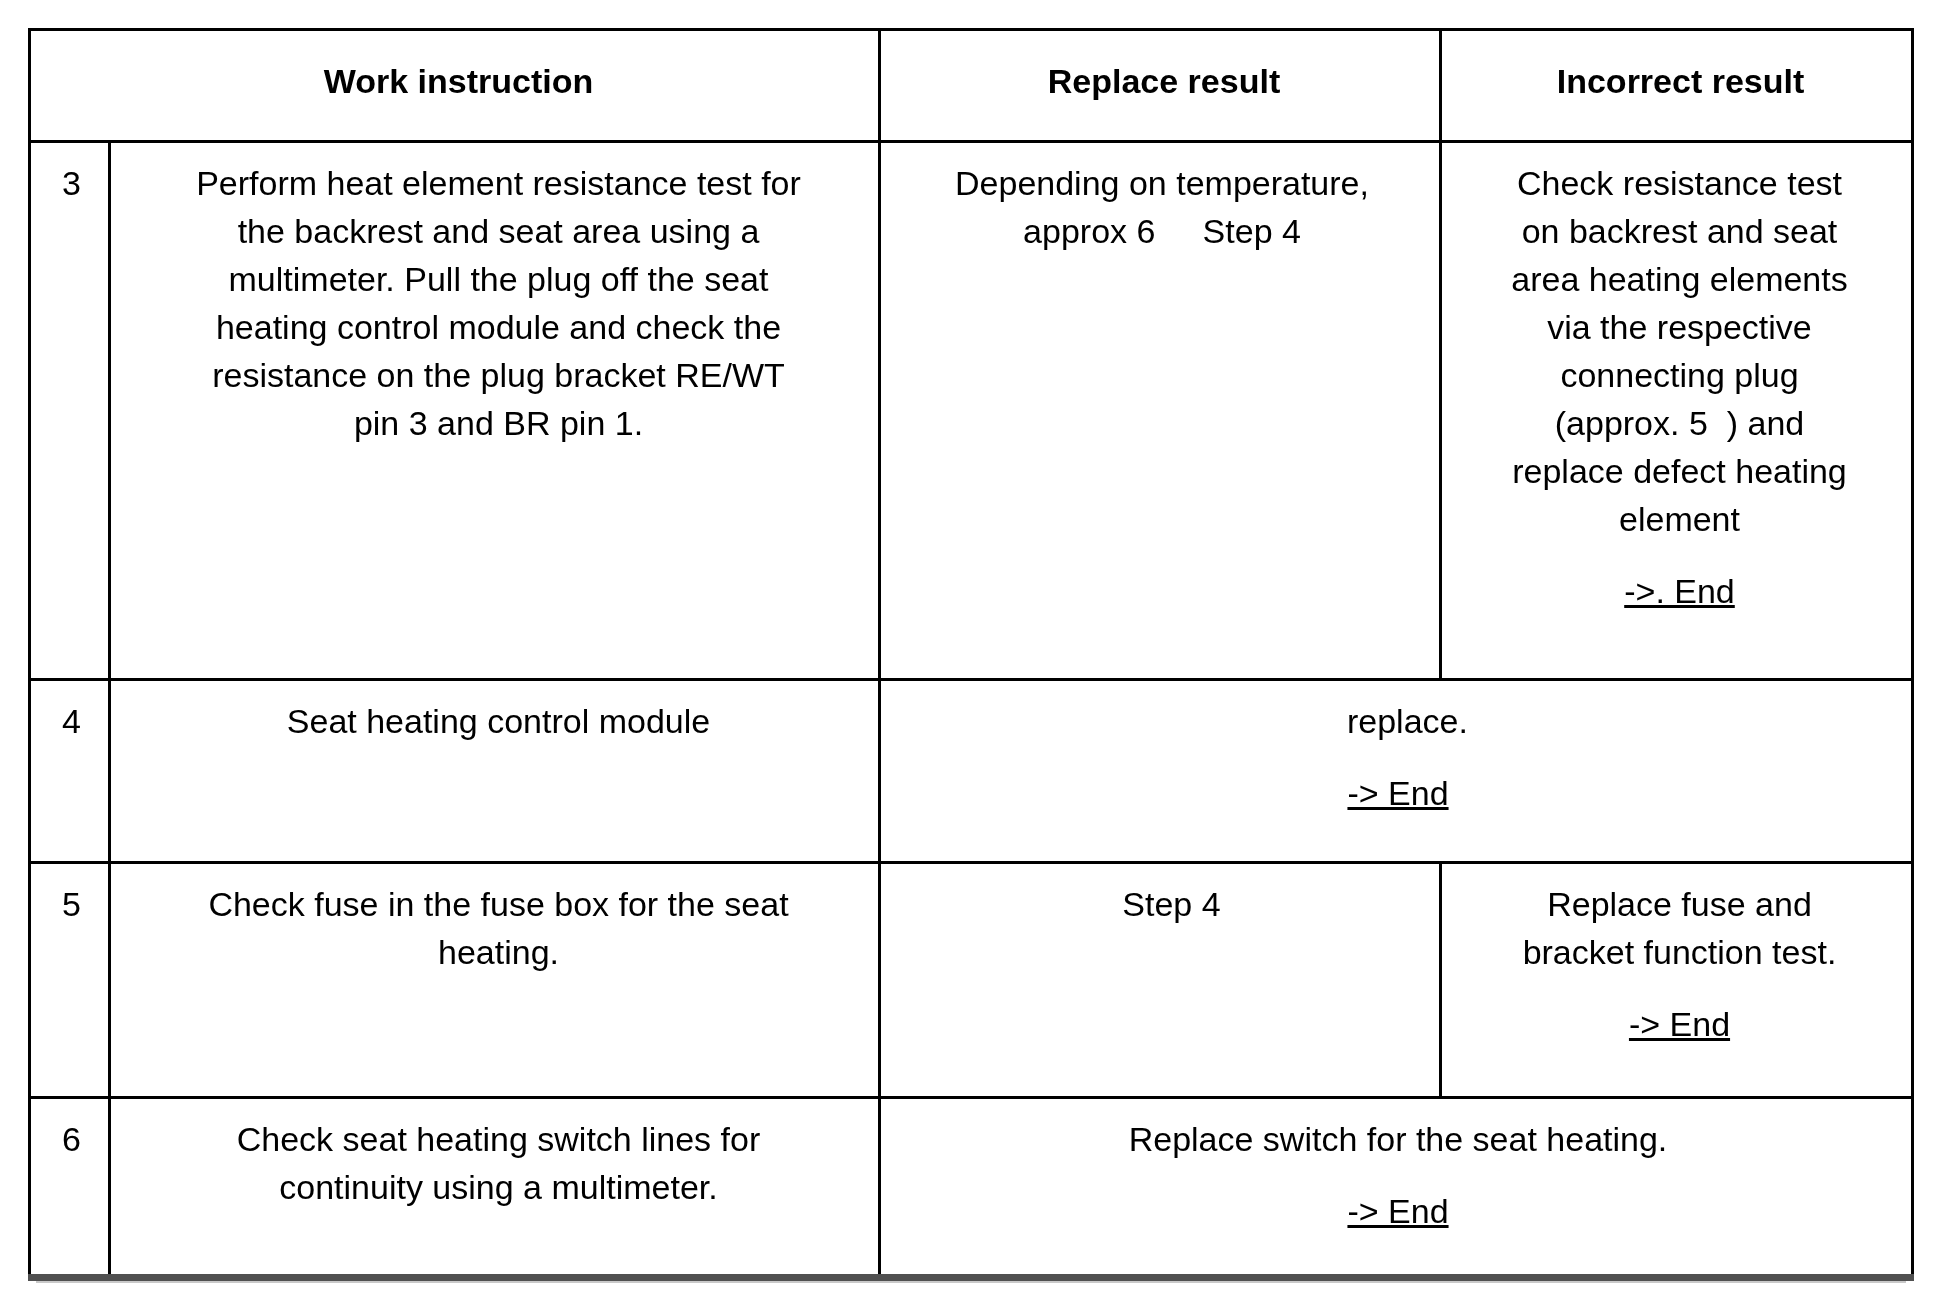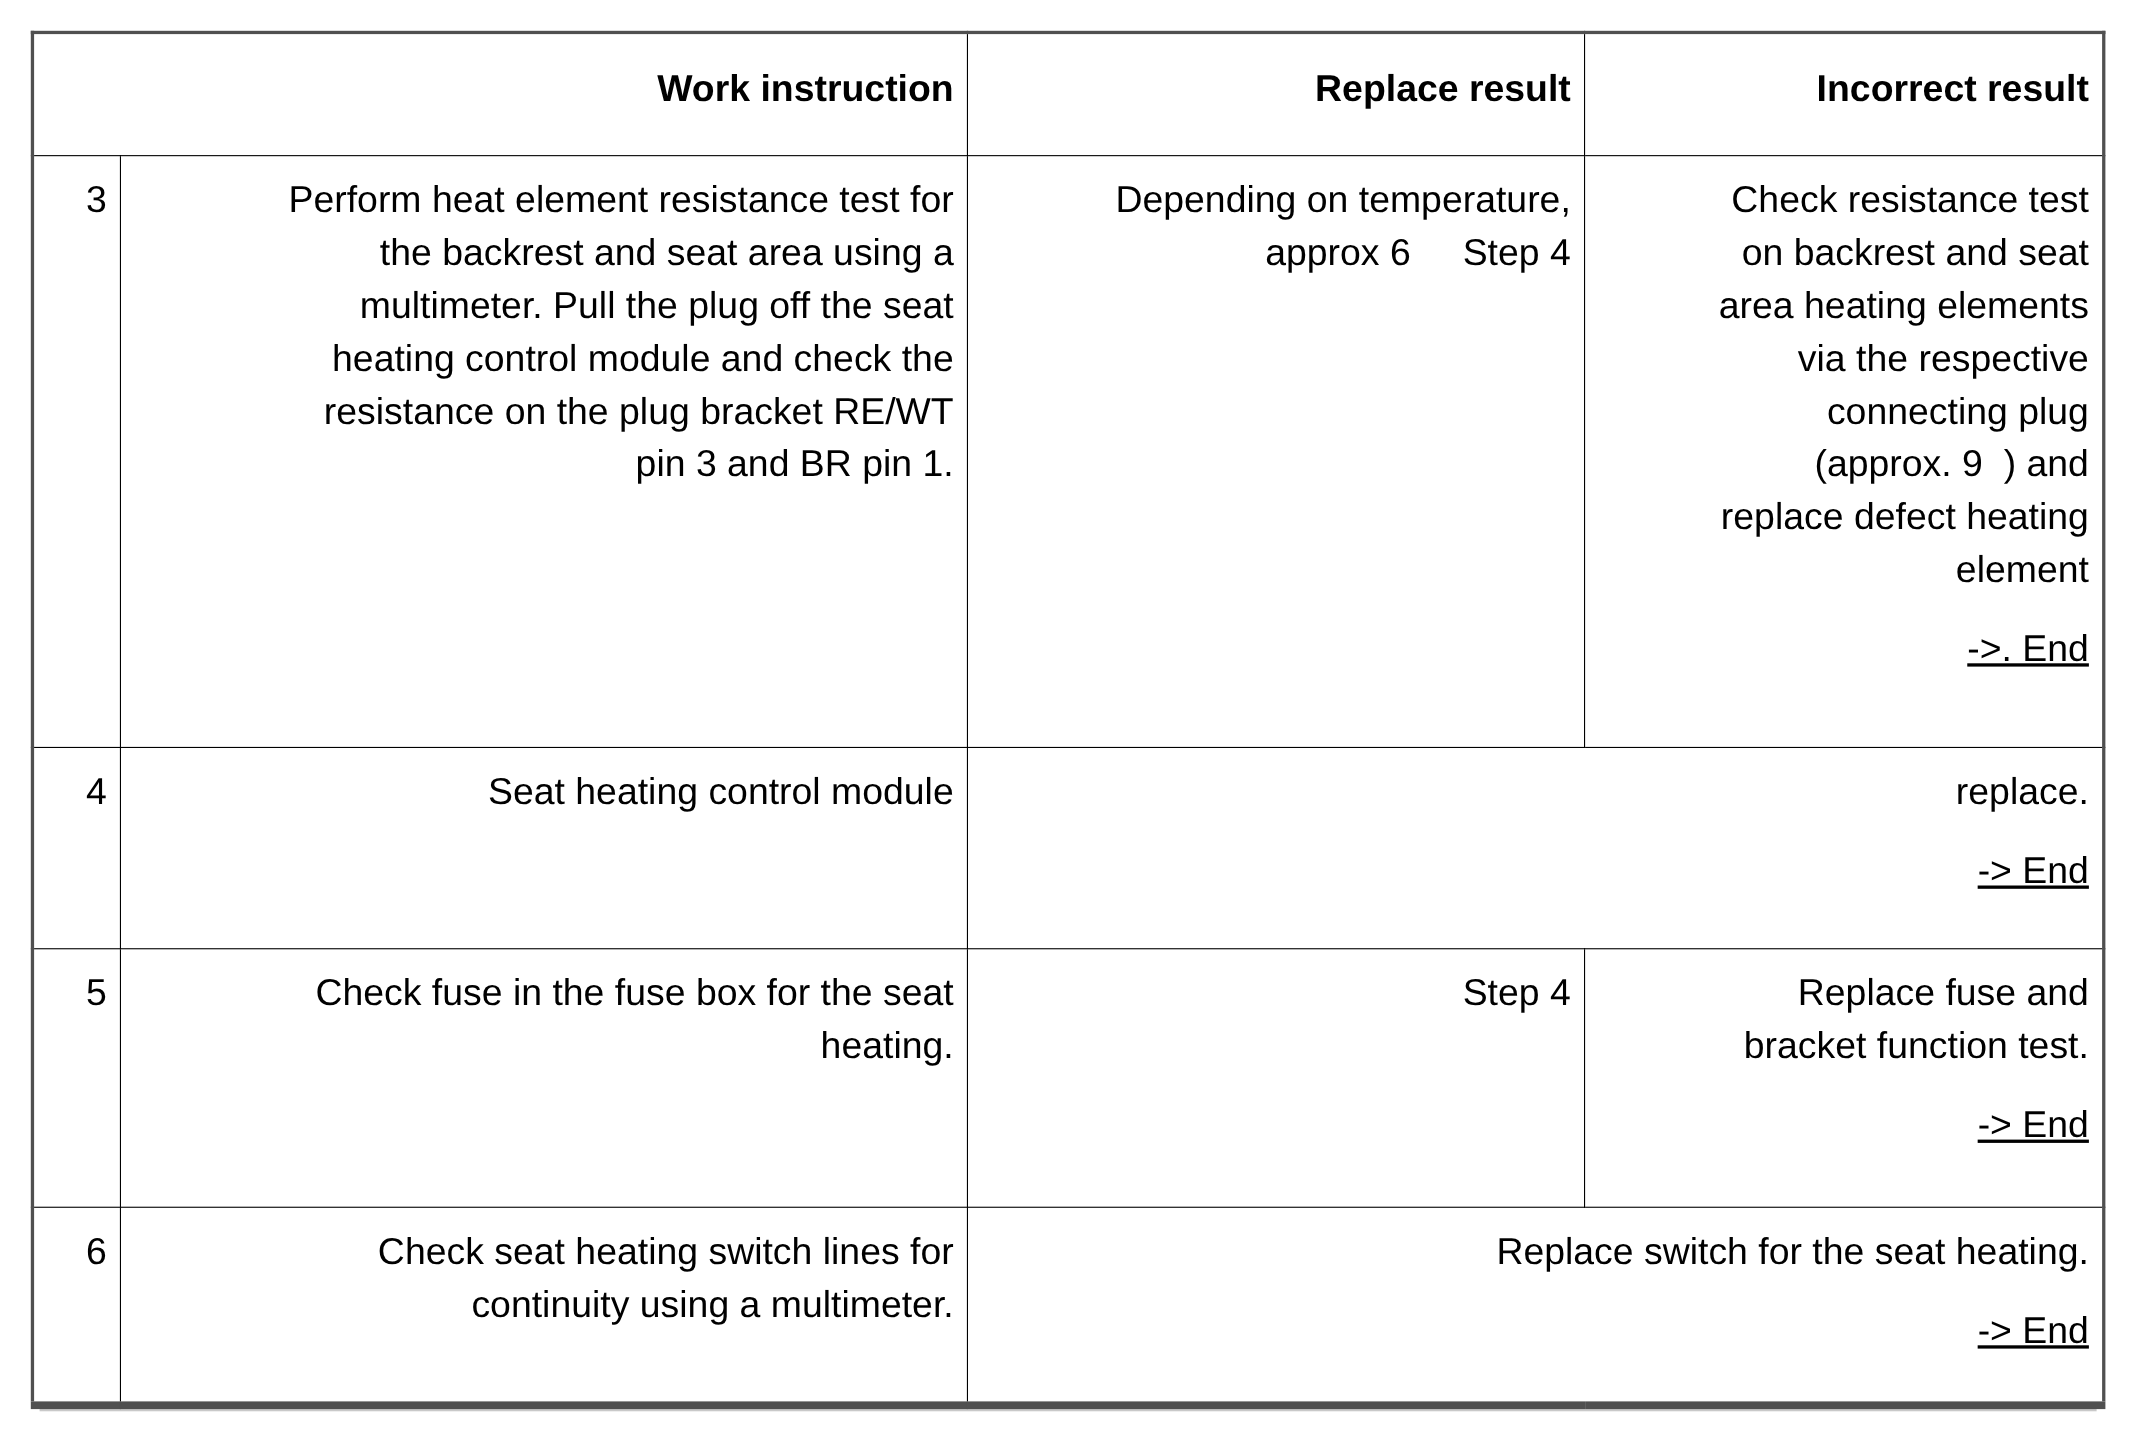--- a/index.html
+++ b/index.html
@@ -19,26 +19,26 @@
     left: 28px;
     top: 28px;
     width: 1883px;
     table-layout: fixed;
     border-collapse: collapse;
     border: 3px solid #505050;
     border-bottom-width: 7px;
     box-shadow: 0 10px 0 -8px #c9c9c9;
   }
   td, th {
-    border: 1px solid #000000;
+    border: 3px solid #000000;
     vertical-align: top;
     font-size: 34px;
     line-height: 48px;
     font-weight: normal;
-    text-align: right;
+    text-align: center;
     padding: 16px 12px 12px 18px;
     overflow: hidden;
   }
   th {
     font-weight: bold;
     padding-top: 26px;
     padding-left: 20px;
   }
   td.num-cell   { padding-left: 16px; }
   td.instr-cell { padding-left: 20px; }
@@ -90,21 +90,21 @@
     <td class="correct-cell">
       <p>Depending on temperature,
 approx 6     Step 4</p>
     </td>
     <td class="incorrect-cell">
       <p>Check resistance test
 on backrest and seat
 area heating elements
 via the respective
 connecting plug
-(approx. 9  ) and
+(approx. 5  ) and
 replace defect heating
 element</p>
       <p>-&gt;. End</p>
     </td>
   </tr>
 
   <tr class="row-4">
     <td class="num-cell">
       <p>4</p>
     </td>

